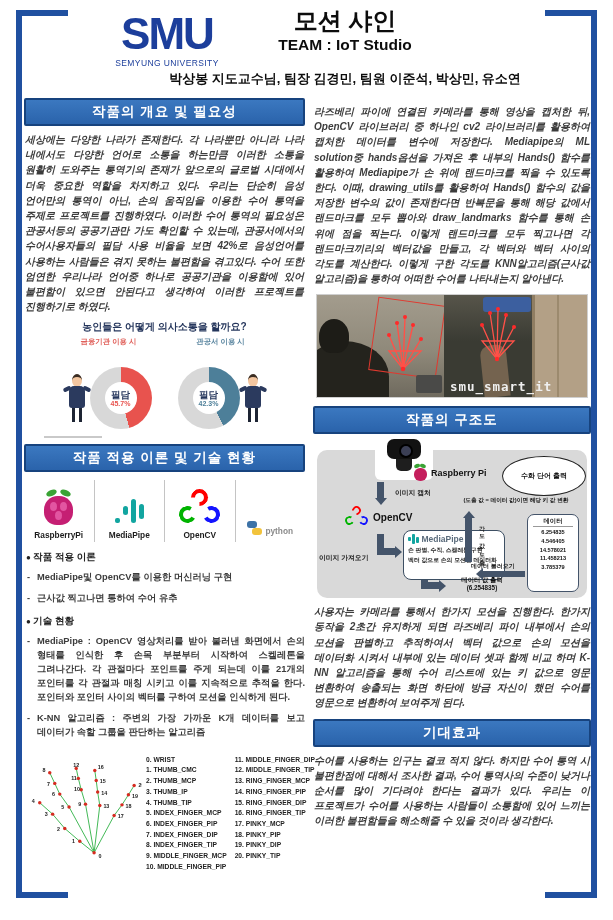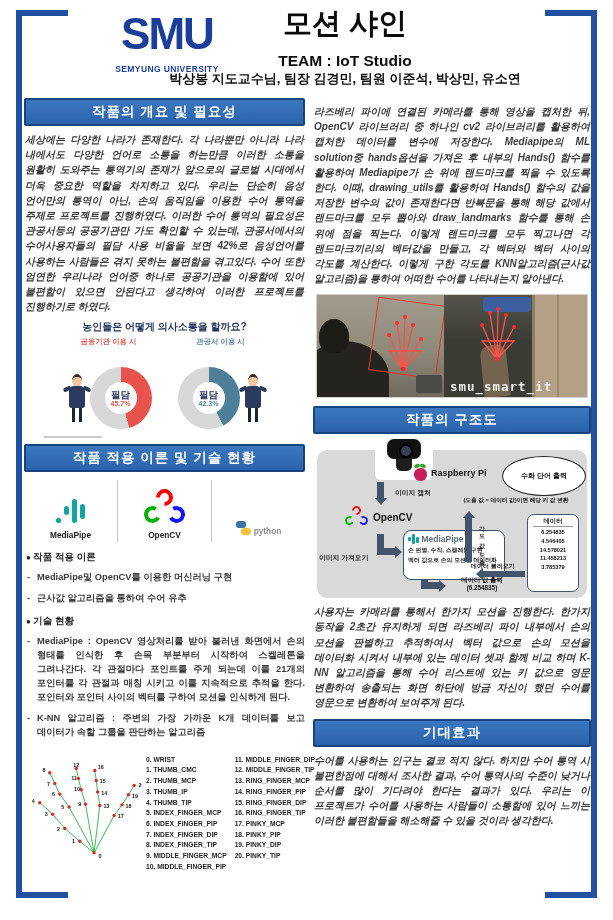--- a/index.html
+++ b/index.html
@@ -14,24 +14,24 @@
   .fr-tl{left:16px;top:10px;width:52px;height:6px;}
   .fr-tr{left:545px;top:10px;width:52px;height:6px;}
   .fr-bl{left:16px;top:892px;width:52px;height:6px;}
   .fr-br{left:545px;top:892px;width:52px;height:6px;}
 
   
   .hdr{position:absolute;left:30px;top:8px;width:553px;height:84px;}
   .smu{position:absolute;left:62px;top:4px;width:150px;text-align:center;}
   .smu-acronym{font-size:44px;font-weight:900;color:#1c3e9b;letter-spacing:-2px;line-height:1.0;
                font-family:"Liberation Sans",sans-serif;}
-  .smu-univ{font-size:8.5px;font-weight:bold;color:#1c3e9b;letter-spacing:.4px;margin-top:8px;}
+  .smu-univ{font-size:8.5px;font-weight:normal;color:#1c3e9b;letter-spacing:.4px;margin-top:2px;}
   .title-wrap{position:absolute;left:150px;top:0;width:330px;text-align:center;}
-  .p-title{font-size:29px;font-weight:900;color:#0c0c0c;line-height:1.1;}
-  .p-team{font-size:15.5px;font-weight:800;color:#0c0c0c;margin-top:12px;}
+  .p-title{font-size:24px;font-weight:900;color:#0c0c0c;line-height:1.1;}
+  .p-team{font-size:15.5px;font-weight:800;color:#0c0c0c;margin-top:2px;}
   .p-names{position:absolute;left:100px;top:62px;width:430px;text-align:center;
            font-size:13px;font-weight:800;color:#0c0c0c;white-space:nowrap;}
 
   
   .col{position:absolute;top:98px;}
   .col-left{left:24px;width:281px;}
   .col-right{left:313px;width:278px;}
 
   .sec-h{background:linear-gradient(180deg,#3b78c0,#2a63ab);border:2.2px solid #17437e;border-radius:2px;
          color:#fff;font-size:13.5px;font-weight:800;text-align:center;padding:3px 0;letter-spacing:1px;}
@@ -244,20 +244,29 @@
           </div>
         </div>
       </div>
       <div class="src-line"></div>
     </div>
 
     <div class="sec-h">작품 적용 이론 및 기술 현황</div>
 
     <div class="logos">
       <div class="logo-cell">
+        <div class="berry-big">
+          <span class="leaf l1"></span>
+            <span class="leaf l2"></span>
+            <span class="fruit"></span>
+            <span class="hl"></span>
+        </div>
+        <div class="logo-lbl">RaspberryPi</div>
+      </div>
+      <div class="logo-cell">
         <div class="mp-big">
           <span class="mp-dot"></span>
             <i class="mp-b1"></i>
             <i class="mp-b2"></i>
             <i class="mp-b3"></i>
         </div>
         <div class="logo-lbl">MediaPipe</div>
       </div>
       <div class="logo-cell">
         <div class="cvl">
@@ -273,21 +282,21 @@
               <i class="b"></i>
               <i class="y"></i>
             </div>
           <div class="logo-lbl gray">python</div>
         </div>
       </div>
     </div>
 
     <div class="bullet-h">작품 적용 이론</div>
     <div class="bullet-i">MediaPipe및 OpenCV를 이용한 머신러닝 구현</div>
-    <div class="bullet-i">근사값 알고리즘을 통하여 수어 유추</div>
+    <div class="bullet-i">근사값 찍고나면 통하여 수어 유추</div>
     <div class="bullet-h">기술 현황</div>
     <div class="bullet-i">MediaPipe : OpenCV 영상처리를 받아 불러낸 화면에서 손의 형태를 인식한 후 손목 부분부터 시작하여 스켈레톤을 그려나간다. 각 관절마다 포인트를 주게 되는데 이를 21개의 포인터를 각 관절과 매칭 시키고 이를 지속적으로 추적을 한다. 포인터와 포인터 사이의 벡터를 구하여 모션을 인식하게 된다.</div>
     <div class="bullet-i">K-NN 알고리즘 : 주변의 가장 가까운 K개 데이터를 보고 데이터가 속할 그룹을 판단하는 알고리즘</div>
 
     <div class="hand-fig">
       <div class="hand-svg-wrap">
         <svg id="hand-svg" width="118" height="130" viewBox="0 0 165 130">
             <line x1="98" y1="122" x2="78" y2="106" stroke="#35b44a" stroke-width="1.3"></line>
             <line x1="78" y1="106" x2="57" y2="88" stroke="#35b44a" stroke-width="1.3"></line>
             <line x1="57" y1="88" x2="40" y2="68" stroke="#35b44a" stroke-width="1.3"></line>

